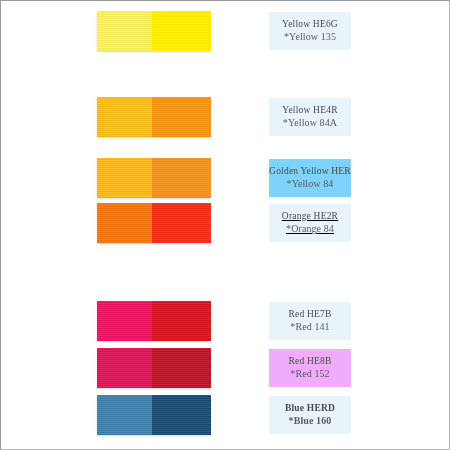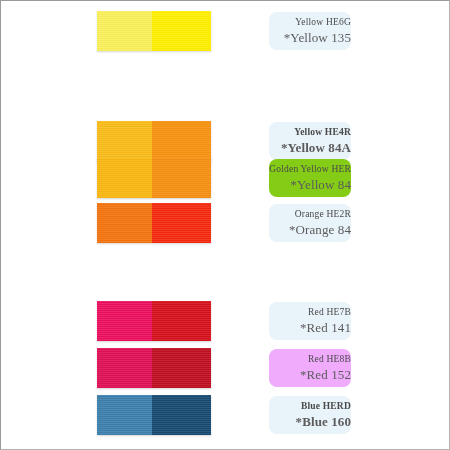--- a/index.html
+++ b/index.html
@@ -68,34 +68,33 @@
   
   .label-card {
     position: absolute;
     left: 268px;
     top: 1px;
     width: 82px;
     height: 38px;
     background: #e9f3fa;
     display: flex;
     flex-direction: column;
-    align-items: flex-end;
+    align-items: center;
     justify-content: center;
     text-align: center;
-    border-radius: 8px;
   }
   .label-name {
     font-size: 9.5px;
     color: #4a4a4a;
     letter-spacing: 0.2px;
     line-height: 1.15;
     white-space: nowrap;
   }
   .label-index {
-    font-size: 13px;
+    font-size: 10px;
     color: #5c5c5c;
     letter-spacing: 0.1px;
     line-height: 1.2;
     margin-top: 2px;
     white-space: nowrap;
   }
 </style>
 </head>
 <body>
 
@@ -106,48 +105,48 @@
       <div class="half light" style="background-color: rgb(250, 240, 90);"></div>
       <div class="half dark" style="background-color: rgb(255, 240, 0);"></div>
     </div>
     <div class="label-card" style="background: rgb(233, 243, 250);">
       <div class="label-name">Yellow HE6G</div>
       <div class="label-index">*Yellow 135</div>
     </div>
   </div>
 
 
-  <div class="row" style="top:120px;font-weight:bold;">
+  <div class="row" style="top:96px;">
     <div class="swatch">
       <div class="half light" style="background-color: rgb(249, 188, 24);"></div>
       <div class="half dark" style="background-color: rgb(247, 146, 16);"></div>
     </div>
     <div class="label-card" style="background: rgb(233, 243, 250);">
       <div class="label-name">Yellow HE4R</div>
       <div class="label-index">*Yellow 84A</div>
     </div>
   </div>
 
   <div class="row" style="top:157px;">
     <div class="swatch">
       <div class="half light" style="background-color: rgb(249, 183, 17);"></div>
       <div class="half dark" style="background-color: rgb(246, 143, 16);"></div>
     </div>
-    <div class="label-card" style="background: #84cc16;">
+    <div class="label-card" style="background: #7dd3fc;">
       <div class="label-name">Golden Yellow HER</div>
       <div class="label-index">*Yellow 84</div>
     </div>
   </div>
 
   <div class="row" style="top:202px;">
     <div class="swatch">
       <div class="half light" style="background-color: rgb(244, 116, 15);"></div>
       <div class="half dark" style="background-color: rgb(244, 42, 16);"></div>
     </div>
-    <div class="label-card" style="background: rgb(233, 243, 250);">
+    <div class="label-card" style="background: rgb(233, 243, 250); text-decoration: underline;">
       <div class="label-name">Orange HE2R</div>
       <div class="label-index">*Orange 84</div>
     </div>
   </div>
 
 
   <div class="row" style="top:300px;">
     <div class="swatch">
       <div class="half light" style="background-color: rgb(236, 15, 94);"></div>
       <div class="half dark" style="background-color: rgb(213, 17, 28);"></div>

